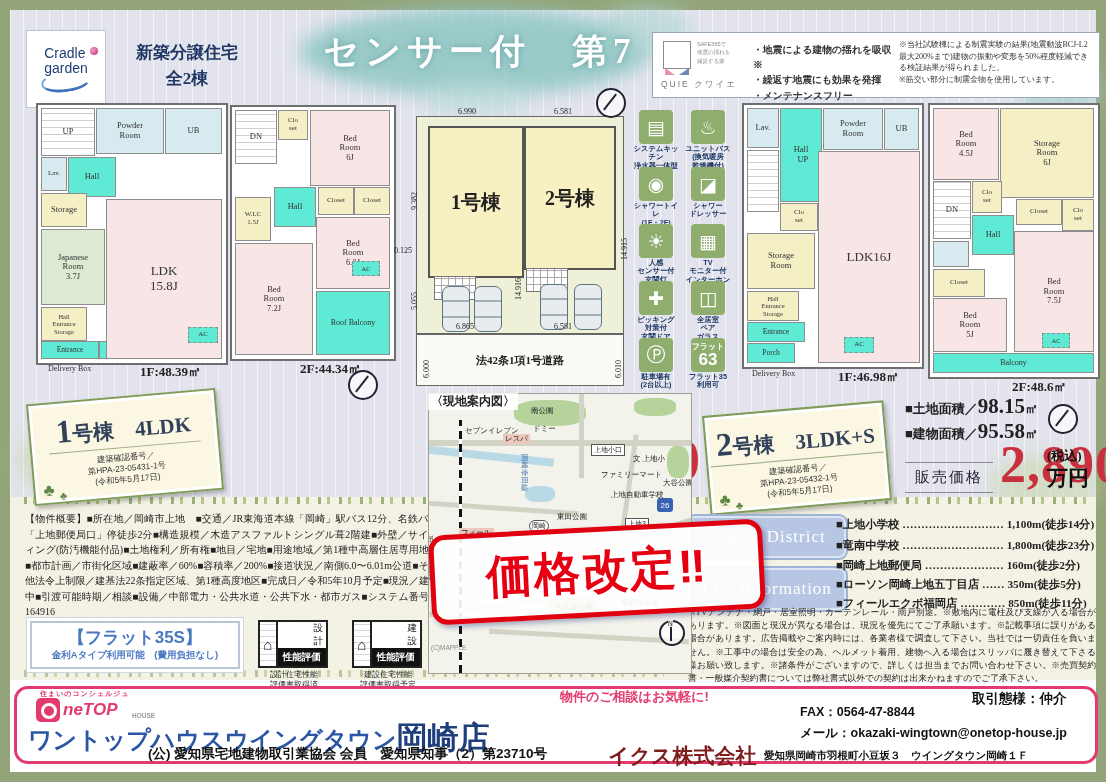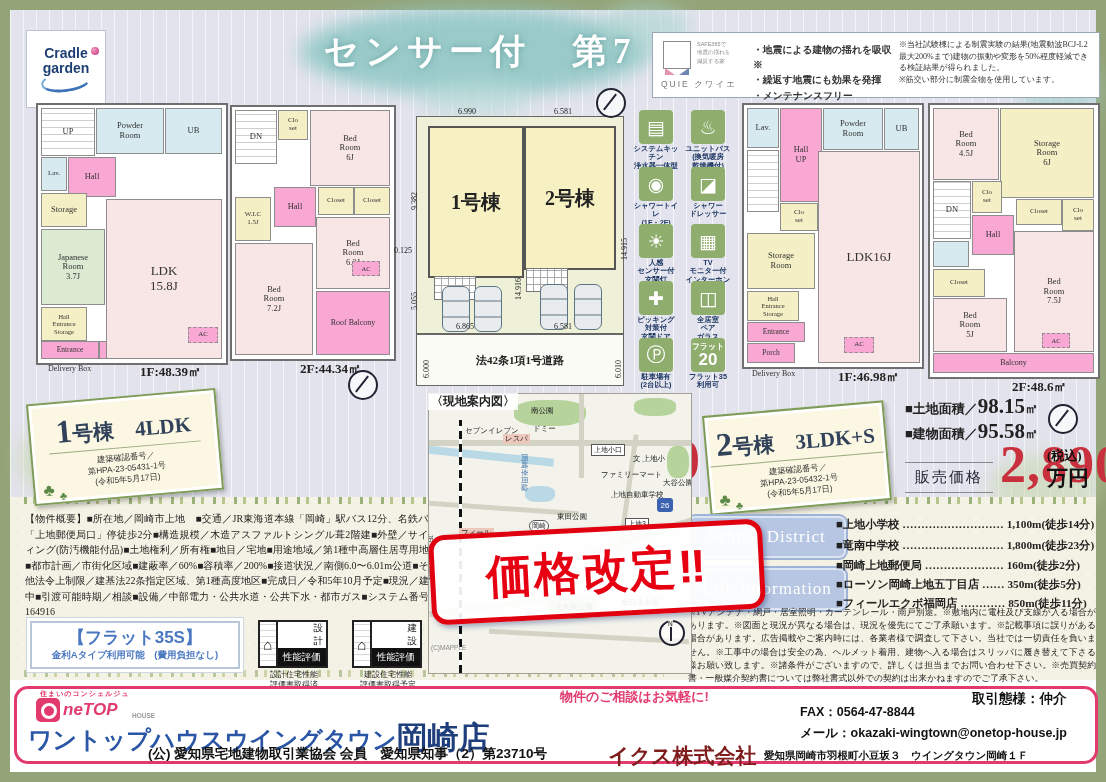--- a/index.html
+++ b/index.html
@@ -12,21 +12,21 @@
   .bg-footer{position:absolute;left:10px;top:680px;width:1086px;height:92px;background:#ffffff;}
   .blob{position:absolute;border-radius:50%;filter:blur(9px);}
   .vine{position:absolute;height:7px;opacity:.75;
         background:repeating-linear-gradient(90deg,#7f9b57 0 3px,transparent 3px 9px,#a3b56f 9px 12px,transparent 12px 21px);}
   .serif{font-family:"Liberation Serif","DejaVu Serif",serif;}
   .pre{white-space:pre-line;}
 
   
   .brandbox{position:absolute;left:26px;top:30px;width:78px;height:76px;background:#fff;border:1px solid #b9c6d2;
             display:flex;flex-direction:column;align-items:center;justify-content:center;}
-  .brandname{font-weight:bold;color:#1d3f73;font-size:14px;line-height:1.05;text-align:center;position:relative;}
+  .brandname{font-weight:normal;color:#1d3f73;font-size:14px;line-height:1.05;text-align:left;position:relative;}
   .brand-dot{position:absolute;right:-10px;top:1px;width:8px;height:8px;border-radius:50%;
              background:radial-gradient(circle at 35% 35%,#f2a0c0,#c2267c);}
   .brand-arc{width:46px;height:16px;border:2px solid transparent;border-bottom:3px solid #3f72b8;border-left:2px solid #74a8d8;
              border-radius:50%;margin-top:-4px;transform:rotate(-8deg);}
   .subtitle{position:absolute;left:112px;top:40px;width:150px;text-align:center;color:#1f3864;font-weight:bold;
             font-size:17px;line-height:1.5;}
   .main-title{position:absolute;left:300px;top:28px;width:360px;text-align:center;color:#fff;font-weight:bold;
               font-size:35px;letter-spacing:6px;text-shadow:0 0 6px rgba(90,150,150,.8);}
   .quiebox{position:absolute;left:652px;top:32px;width:446px;height:64px;background:#fff;border:1px solid #9aa7b4;}
   .qcube{position:absolute;left:10px;top:8px;width:26px;height:26px;border:1.5px solid #8a8a8a;background:#fff;}
@@ -35,21 +35,21 @@
   .qsafe{position:absolute;left:44px;top:7px;font-size:5.5px;color:#888;line-height:1.5;}
   .qname{position:absolute;left:8px;top:46px;font-size:8.5px;letter-spacing:2px;color:#777;}
   .qfeat{position:absolute;left:100px;top:9px;width:142px;font-size:9.8px;font-weight:bold;color:#333;line-height:1.55;}
   .qnote{position:absolute;left:246px;top:6px;width:194px;font-size:8px;color:#333;line-height:1.45;}
 
   
   .plan{position:absolute;background:#fff;border:2.5px solid #6f6f6f;}
   .room{position:absolute;border:1.2px solid #8d8d8d;display:flex;align-items:center;justify-content:center;
         text-align:center;font-family:"Liberation Serif","DejaVu Serif",serif;font-size:8.5px;line-height:1.12;color:#333;}
   .pink{background:#f8e6e6;} .bluer{background:#d6eaf0;} .yellow{background:#f5efc5;}
-  .greenr{background:#dcead2;} .whiter{background:#f9a8d4;}
+  .greenr{background:#dcead2;} .whiter{background:#5eead4;text-align:right;}
   .stairs{background:repeating-linear-gradient(0deg,#fff 0 6px,#cfcfcf 6px 7px);}
   .area-label{position:absolute;font-family:"Liberation Serif",serif;font-weight:bold;font-size:13px;color:#222;}
   .tiny-label{position:absolute;font-family:"Liberation Serif",serif;font-size:8px;color:#333;}
 
   
   .siteplan{position:absolute;left:408px;top:100px;width:222px;height:288px;}
   .lot{position:absolute;left:8px;top:16px;width:206px;height:216px;background:#eef0d8;border:1.5px solid #666;}
   .bldg{position:absolute;background:#f6f0c2;border:2px solid #555;display:flex;align-items:center;justify-content:center;
         font-family:"Liberation Serif",serif;font-weight:bold;font-size:20px;color:#222;}
   .car{position:absolute;width:26px;height:44px;background:#e8ecef;border:1.5px solid #5d7482;border-radius:7px;
@@ -113,21 +113,21 @@
             line-height:1.55;text-align:justify;color:#222;}
   .flatbox{position:absolute;left:30px;top:621px;width:206px;height:44px;background:#fff;border:2px solid #b9c6d8;
            box-shadow:0 0 0 3px #fff,0 0 0 4px #cdd7e2;text-align:center;color:#4a78c0;}
   .flatbox .l1{font-size:17px;font-weight:bold;margin-top:3px;}
   .flatbox .l2{font-size:9.5px;font-weight:bold;}
   .perfbadge{position:absolute;width:66px;height:44px;border:2px solid #222;display:flex;background:#fff;}
   .pb-left{width:22px;border-right:2px solid #222;display:flex;align-items:center;justify-content:center;font-size:15px;color:#111;
            background-image:repeating-linear-gradient(0deg,transparent 0 5px,rgba(0,0,0,.15) 5px 6px);}
   .pb-right{flex:1;display:flex;flex-direction:column;}
   .pb-top{flex:1;display:flex;align-items:center;justify-content:center;font-size:9.5px;letter-spacing:3px;color:#111;padding-left:36px;}
-  .pb-bot{flex:1;display:flex;align-items:center;justify-content:center;background:#111;color:#fff;font-size:9.5px;font-weight:normal;}
+  .pb-bot{flex:1;display:flex;align-items:center;justify-content:center;background:#111;color:#fff;font-size:9.5px;font-weight:bold;}
   .pb-cap{position:absolute;top:48px;left:-8px;width:84px;text-align:center;font-size:8px;line-height:1.25;color:#222;}
 
   .ribbon{position:absolute;width:154px;height:38px;background:#b7c6e2;border:2px solid #dce5f2;border-radius:7px;
           box-shadow:0 0 0 2px #9fb3d6;display:flex;align-items:center;justify-content:center;
           font-family:"Liberation Serif",serif;font-size:17px;color:#fff;letter-spacing:1px;}
   .infolist{position:absolute;font-family:"Liberation Serif",serif;font-size:11.3px;font-weight:bold;color:#222;line-height:1.85;white-space:pre-line;}
   .disclaimer{position:absolute;left:688px;top:606px;width:408px;font-family:"Liberation Serif",serif;font-size:8.8px;
               line-height:1.5;text-align:justify;color:#222;}
 
   
@@ -165,20 +165,22 @@
   <div class="bg-cream"></div>
   <div class="vine" style="left:24px;top:497px;width:1062px;"></div>
   <div class="vine" style="left:24px;top:670px;width:640px;opacity:.5;"></div>
   <div class="bg-footer"></div>
 
   <div class="brandbox">
     <div class="brandname"><span>Cradle</span><span class="brand-dot"></span><br>
     <span>garden</span></div>
     <div class="brand-arc"></div>
   </div>
+  <div class="subtitle serif pre">新築分譲住宅
+全2棟</div>
   <div class="main-title serif">センサー付　第7</div>
 
   <div class="quiebox">
     <div class="qcube"></div>
     <div class="qsafe pre">SAFE365で
 地震の揺れを
 減災する家</div>
     <div class="qname">QUIE クワイエ</div>
     <div class="qfeat pre serif">・地震による建物の揺れを吸収※
 ・繰返す地震にも効果を発揮
@@ -311,21 +313,21 @@
 ガラス</div>
       </div>
     <div class="featcell" style="left:0;top:228px;">
       <div class="glyphbox">Ⓟ</div>
       <div class="featcap pre">駐車場有
 (2台以上)</div>
       </div>
     <div class="featcell" style="left:52px;top:228px;">
       <div class="glyphbox flat">
         <span>フラット</span>
-        <span class="big">20</span>
+        <span class="big">63</span>
         </div>
       <div class="featcap pre">フラット35
 利用可</div>
       </div>
   </div>
 
   <div class="plan" style="left:742px;top:103px;width:178px;height:262px;">
     <div class="room bluer" style="left:3px;top:3px;width:30px;height:38px;">Lav.</div>
     <div class="room whiter pre" style="left:36px;top:3px;width:40px;height:92px;">Hall
 UP</div>

